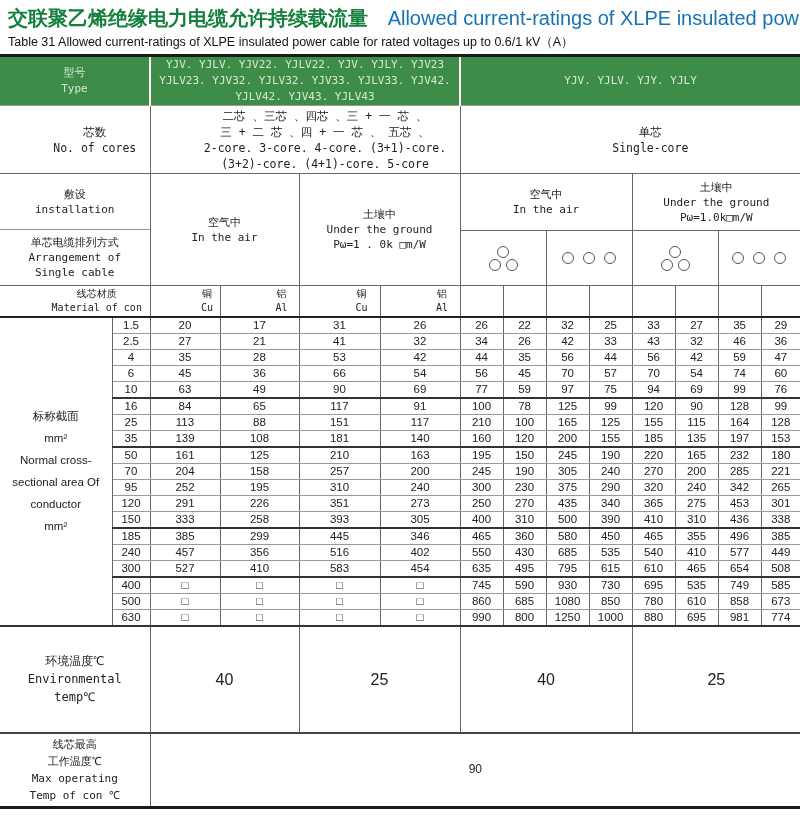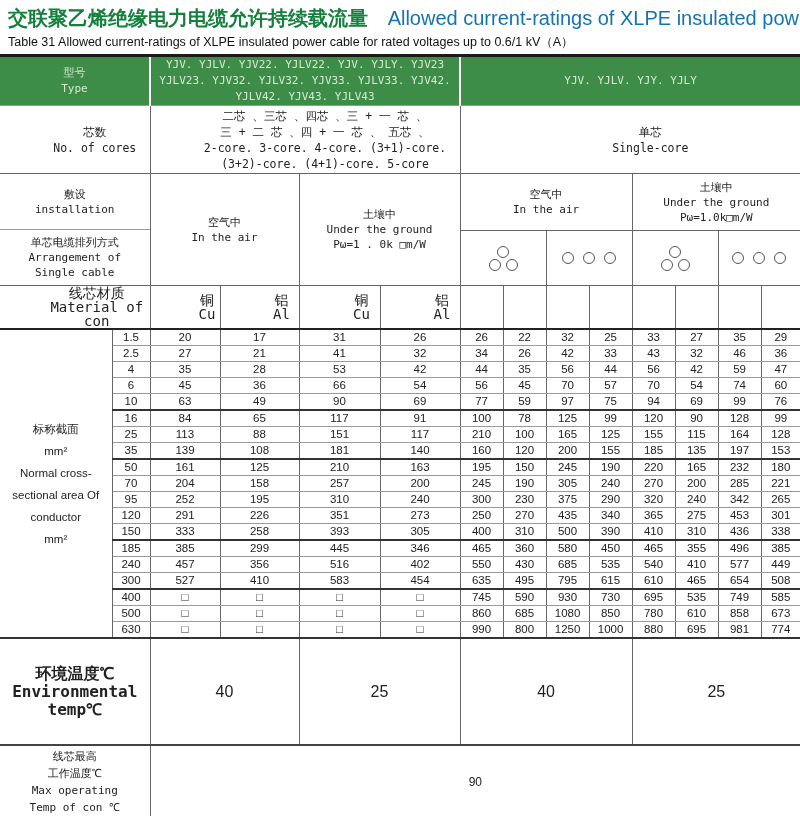--- a/index.html
+++ b/index.html
@@ -32,35 +32,35 @@
   .il-top{height:55px;display:flex;flex-direction:column;justify-content:center;
           border-bottom:1px solid #999;}
   .il-bot{height:55px;display:flex;flex-direction:column;justify-content:center;}
   .circ{width:12px;height:12px;border:1px solid #555;border-radius:50%;
         display:inline-block;box-sizing:border-box;background:#fff;}
   .trefoil{display:flex;flex-direction:column;align-items:center;gap:1px;}
   .pair{display:flex;gap:5px;}
   .flat{display:flex;justify-content:center;gap:9px;}
   
   tr.material{height:31px;}
-  tr.material td{border-bottom:2px solid #222;font-size:14px;line-height:14px;padding-left:44px;}
+  tr.material td{border-bottom:2px solid #222;font-size:10px;line-height:14px;padding-left:44px;}
   
   tbody.rows tr{height:15px;}
   tbody.rows td{border-top:none;border-bottom:1px solid #9a9a9a;
                 font-family:"Liberation Sans",sans-serif;font-size:11.5px;}
   tbody.rows tr.hv td{border-bottom:2px solid #333;}
   td.area-label{font-family:"DejaVu Sans Mono",monospace;font-size:11px;line-height:22px;
                 border-bottom:2px solid #333;}
   tbody.rows td.size{font-size:11.5px;}
   
   tr.env{height:107px;}
   tr.env td{border-top:2px solid #333;border-bottom:2px solid #444;
             font-family:"Liberation Sans",sans-serif;font-size:16px;}
   tr.env td.lab,{font-family:"DejaVu Sans Mono",monospace;}
-  tr.env td.lab{font-family:"DejaVu Sans Mono",monospace;font-size:16px;line-height:18px;font-weight:bold;}
+  tr.env td.lab{font-family:"DejaVu Sans Mono",monospace;font-size:12px;line-height:18px;}
   
   tr.maxt{height:75px;}
   tr.maxt td{font-family:"Liberation Sans",sans-serif;font-size:12px;}
   tr.maxt td.lab{font-family:"DejaVu Sans Mono",monospace;font-size:11px;line-height:17px;}
 </style>
 </head>
 <body>
 
 <div class="page">
   <div class="title">

